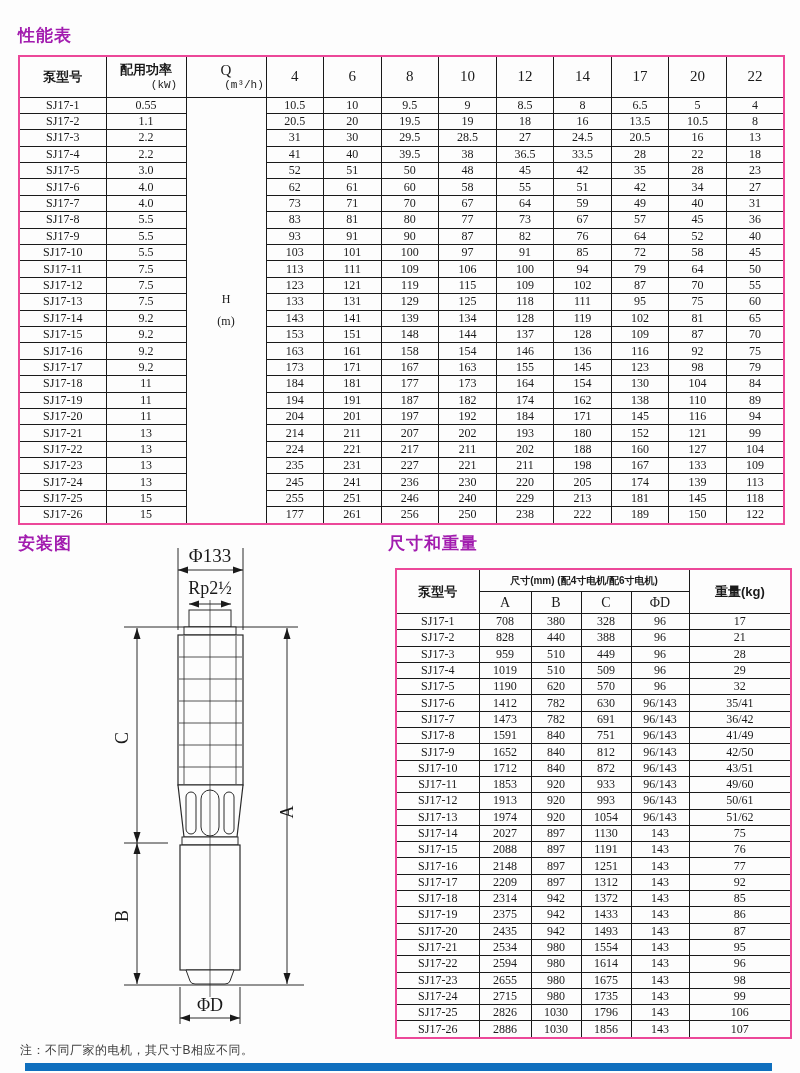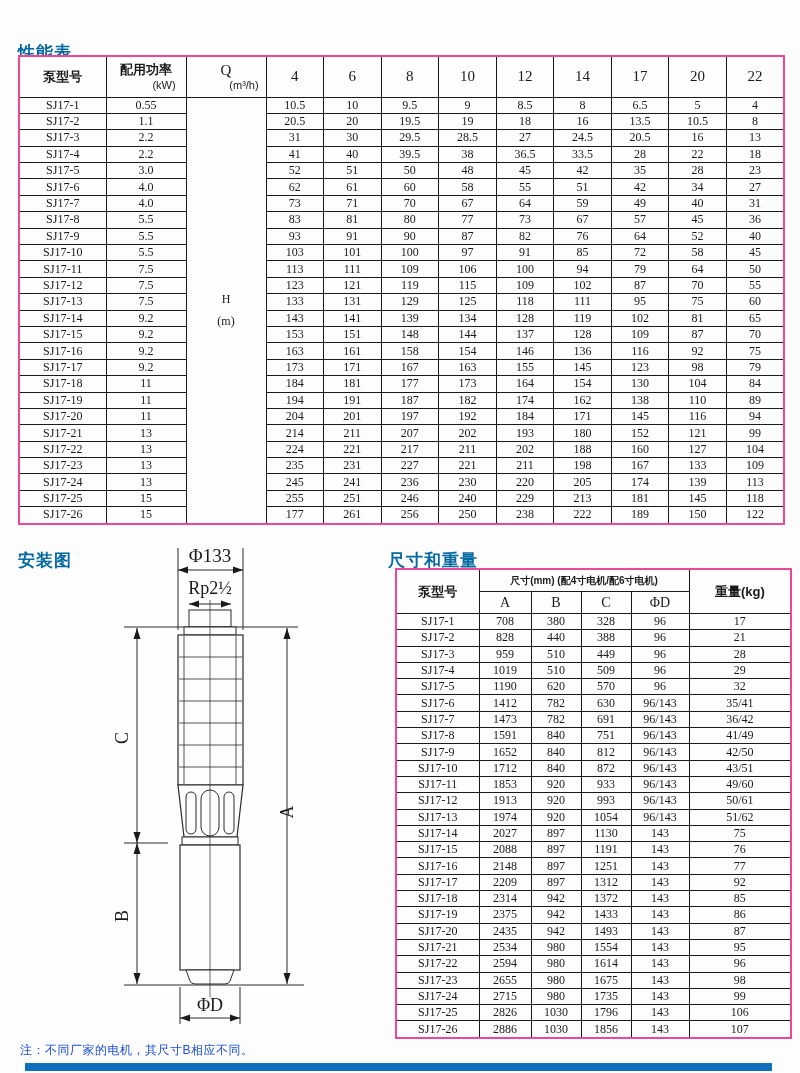--- a/index.html
+++ b/index.html
@@ -2,54 +2,53 @@
 <html><head>
 <meta charset="utf-8">
 <style>
   html,body{margin:0;padding:0;}
   body{
     width:800px;height:1073px;position:relative;background:#fdfdfd;
     font-family:"Liberation Sans","DejaVu Sans",sans-serif;color:#1a1a1a;
     overflow:hidden;
   }
   .section-title{
-    position:absolute;font-size:17px;font-weight:bold;color:#0369a1;
+    position:absolute;font-size:17px;font-weight:bold;color:#a21caf;
     letter-spacing:1px;
-    margin-top:17px;
   }
   table{border-collapse:collapse;table-layout:fixed;background:#fdfdfd;}
   th,td{border:1px solid #1a1a1a;text-align:center;vertical-align:middle;padding:0;overflow:hidden;}
   .doc-table{border:2px solid #ec4899;}
   
   #perf-table{position:absolute;left:18px;top:55px;width:767px;}
   #perf-table th{font-size:13px;font-weight:bold;height:20px;}
   #perf-table th.num{font-family:"Liberation Serif","DejaVu Serif",serif;font-size:15px;font-weight:normal;}
   #perf-table thead tr{height:41px;}
   #perf-table tbody td{
     font-family:"Liberation Serif","DejaVu Serif",serif;
     font-size:12px;height:15.4px;line-height:15px;
   }
-  #perf-table .sub{font-size:11px;font-weight:normal;display:block;line-height:13px;font-family:Liberation Sans, sans-serif;padding-left:36px;}
+  #perf-table .sub{font-size:11px;font-weight:normal;display:block;line-height:13px;font-family:Liberation Mono, monospace;padding-left:36px;}
   #perf-table .qhead{font-family:"Liberation Serif","DejaVu Serif",serif;font-weight:normal;font-size:15px;}
   .h-cell{font-family:"Liberation Serif","DejaVu Serif",serif;font-size:14px;}
   .h-cell div{line-height:22px;}
   
   #dims-table{position:absolute;left:395px;top:568px;width:395px;}
   #dims-table th{font-size:13px;font-weight:bold;height:21px;}
   #dims-table th.latin{font-family:"Liberation Serif","DejaVu Serif",serif;font-size:14px;font-weight:normal;}
   #dims-table tbody td{
     font-family:"Liberation Serif","DejaVu Serif",serif;
     font-size:12px;height:15.3px;line-height:15px;
   }
   
   #diagram{position:absolute;left:16px;top:540px;}
   #diagram text{fill:#1a1a1a;font-family:"Liberation Serif","DejaVu Serif",serif;}
   #diagram line,#diagram rect,#diagram path,#diagram polygon.outline{stroke:#2a2a2a;}
   
-  #note{position:absolute;left:20px;top:1042px;font-size:12px;color:#1d4ed8;letter-spacing:0.5px;}
+  #note{position:absolute;left:20px;top:1042px;font-size:12px;color:#404040;letter-spacing:0.5px;}
   #accent-bar{position:absolute;left:25px;top:1063px;width:747px;height:8px;}
 </style>
 </head>
 <body>
 
 <div class="section-title" style="left:18px;top:24px;">性能表</div>
 
 <table id="perf-table" class="doc-table">
   <colgroup>
     <col style="width:87px">

